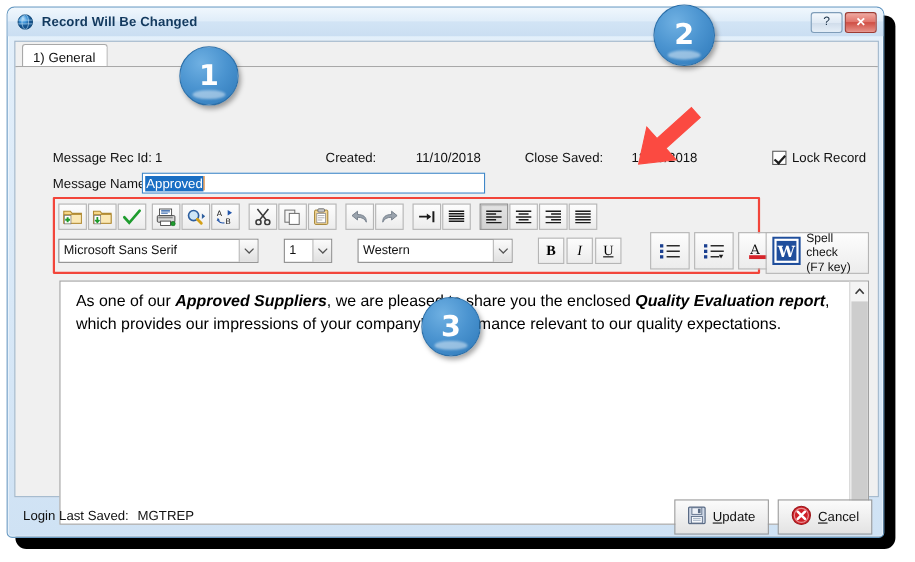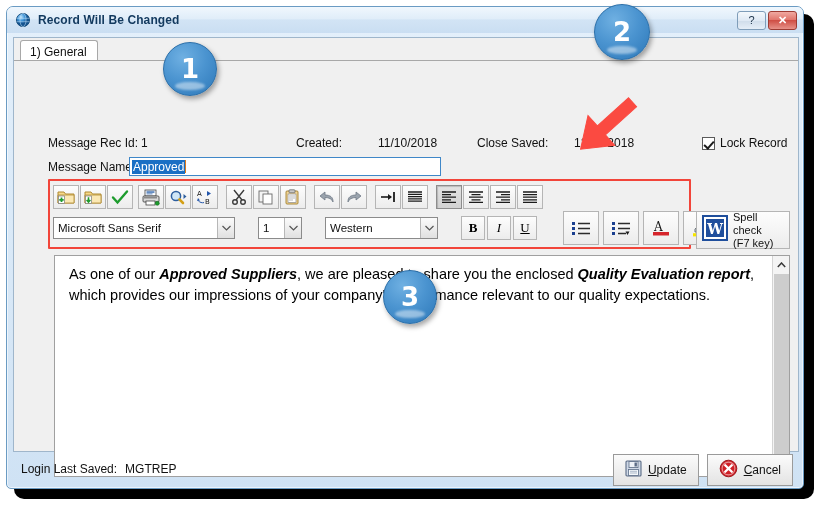--- a/index.html
+++ b/index.html
@@ -518,21 +518,21 @@
 
             <div class="combo" style="width:44px;">
               <span>1</span>
               <span class="arrow">
                 <svg width="9" height="6" viewBox="0 0 9 6">
                     <path d="M0.5 1 L4.5 5 L8.5 1" stroke="#555" stroke-width="1.2" fill="none"></path>
                   </svg>
               </span>
             </div>
 
-            <div class="combo" style="width:113px;">
+            <div class="combo" style="width:141px;">
               <span>Western</span>
               <span class="arrow">
                 <svg width="9" height="6" viewBox="0 0 9 6">
                     <path d="M0.5 1 L4.5 5 L8.5 1" stroke="#555" stroke-width="1.2" fill="none"></path>
                   </svg>
               </span>
             </div>
 
             <span class="bibtn" style="font-weight:bold;">B</span>
             <span class="bibtn" style="font-style:italic;">I</span>

